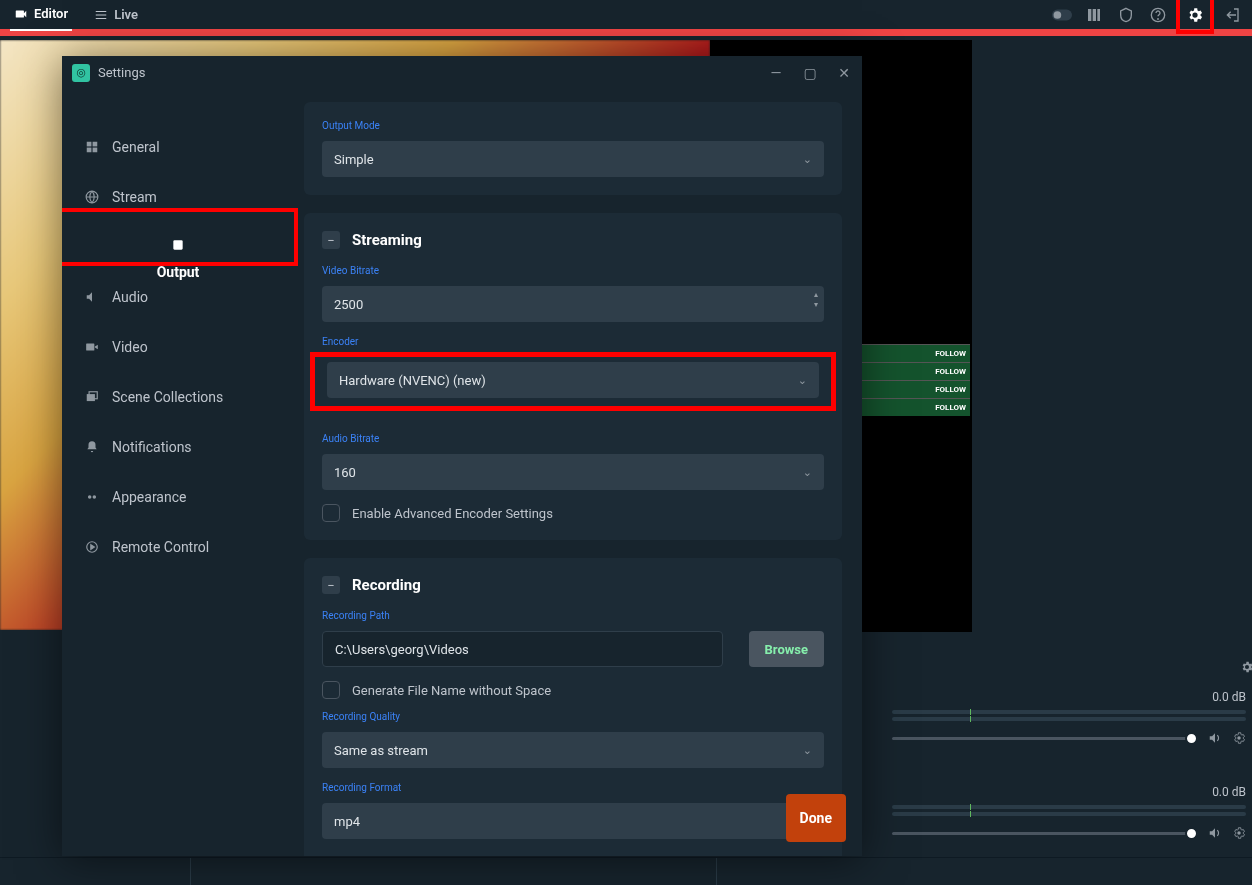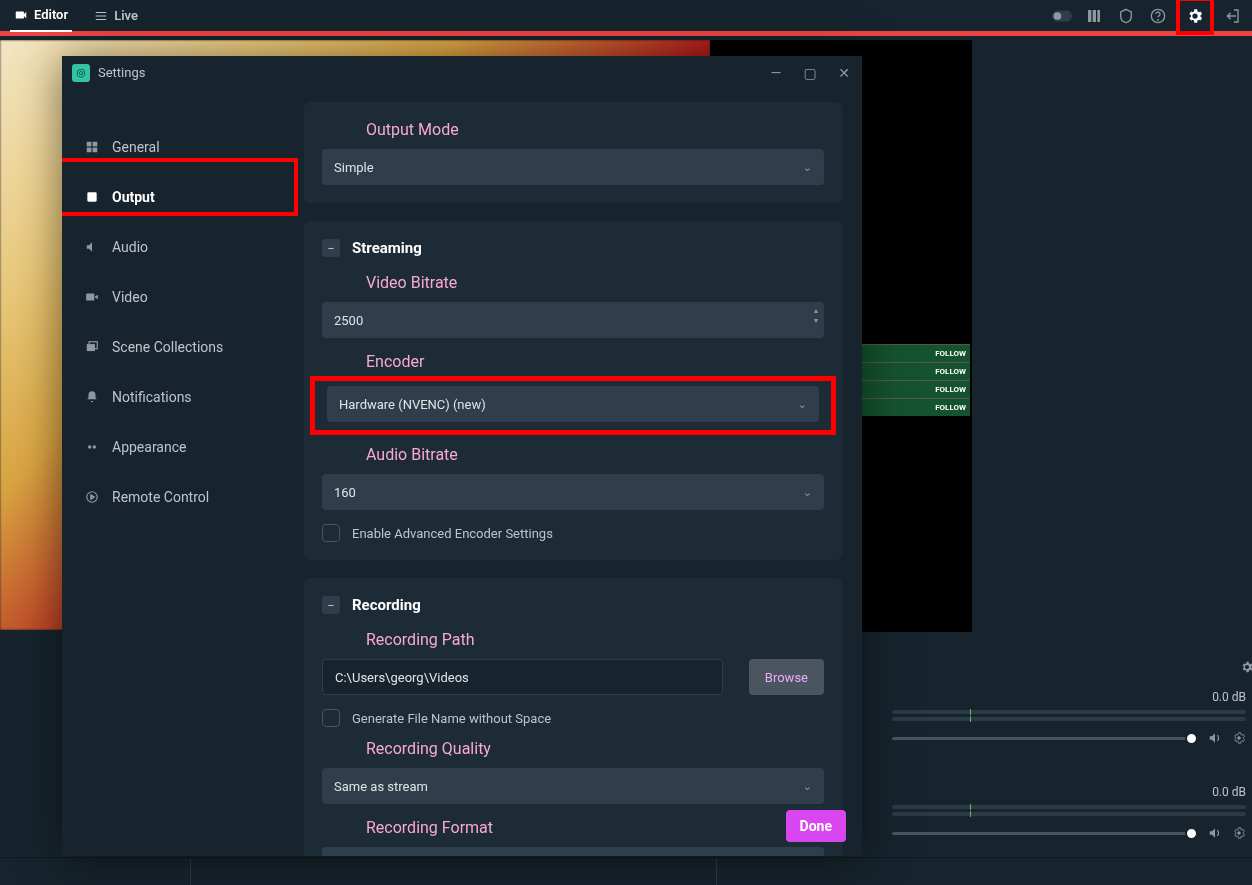--- a/index.html
+++ b/index.html
@@ -1,18 +1,18 @@
 <!DOCTYPE html>
 <html><head>
 <meta charset="utf-8">
 <style>
 * { margin: 0; padding: 0; box-sizing: border-box; font-family: -apple-system, BlinkMacSystemFont, "Segoe UI", Roboto, sans-serif; }
 body { background: #17242d; color: #bec4cc; width: 1252px; height: 885px; overflow: hidden; position: relative; }
 
-.top-bar { height: 36px; display: flex; align-items: center; padding: 0 10px; border-bottom: 5px solid #ef4444; }
+.top-bar { height: 36px; display: flex; align-items: center; padding: 0 10px; border-bottom: 7px solid #ef4444; }
 .top-tabs { display: flex; gap: 18px; align-items: center; }
 .top-tab { display: flex; align-items: center; gap: 6px; font-size: 13px; font-weight: 600; color: #bec4cc; cursor: pointer; padding: 8px 4px; }
 .top-tab.active { color: #fff; border-bottom: 2px solid #fff; }
 .top-icons { margin-left: auto; display: flex; align-items: center; gap: 12px; }
 .top-icon { width: 20px; height: 20px; color: #8f98a0; display:flex; align-items:center; justify-content:center; cursor:pointer;}
 .gear-highlight { border: 4px solid #f00; width: 38px; height: 38px; display:flex; align-items:center; justify-content:center; margin: -4px;}
 
 .preview-area { position: absolute; left: 0; top: 40px; width: 710px; height: 590px; background: #222; overflow: hidden; }
 .preview-area .food { width: 100%; height: 100%; background: linear-gradient(135deg, #f4e6c5 0%, #e8c87a 20%, #d9a441 35%, #b11c1c 55%, #8a0f0f 70%, #c97e2f 85%, #f0dcb3 100%); filter: blur(1px); }
 
@@ -37,48 +37,48 @@
 .modal { position:absolute; left:62px; top:56px; width:800px; height:800px; background:#17242d; box-shadow: 0 4px 40px rgba(0,0,0,0.5); display:flex; flex-direction:column; }
 .modal-title { height:34px; display:flex; align-items:center; padding:0 10px; background:#17242d; border-bottom:1px solid #17242d;}
 .modal-title .logo { width:18px; height:18px; background:#31c3a2; border-radius:3px; margin-right:8px; display:flex; align-items:center; justify-content:center; font-size:11px; color:#0b2b24;}
 .modal-title .title-text { font-size:13px; color:#bec4cc; }
 .window-btns { margin-left:auto; display:flex; gap:18px; color:#8f98a0;}
 .window-btns span { cursor:pointer; font-size:14px; width:16px; text-align:center;}
 
 .modal-body { flex:1; display:flex; overflow:hidden;}
 .sidebar { width:236px; padding:22px 0; display:flex; flex-direction:column;}
 .nav-item { display:flex; align-items:center; gap:12px; padding:6px 22px; font-size:14px; color:#bec4cc; cursor:pointer; height:30px;margin-top:20px;}
-.nav-item.active { color:#fff; font-weight:700;}
+.nav-item.active { color:#fff; font-weight:700;flex-direction:column;}
 .nav-output-hl { border:4px solid #f00; margin: -4px 0 -4px -12px; padding-left:8px;}
 .nav-icon { width:16px; height:16px; display:flex; align-items:center; justify-content:center; color:#8f98a0;}
 .nav-item.active .nav-icon{color:#fff;}
 
 .content { flex:1; padding:12px 20px 12px 6px; overflow-y:auto; }
 .content::-webkit-scrollbar{width:8px;}
 .content::-webkit-scrollbar-thumb{background:#2f3e4a;border-radius:4px;}
 
 .card { background:#1c2b36; border-radius:6px; padding:18px 18px; margin-bottom:18px;}
-.field-label { font-size:16px; color:#f9a8d4; margin-bottom:10px; display:block;margin-left:44px;}
+.field-label { font-size:10px; color:#3b82f6; margin-bottom:10px; display:block;}
 .select, .input { width:100%; height:36px; background:#2f3e4a; border:none; border-radius:4px; color:#dfe4e8; font-size:13px; padding:0 12px; display:flex; align-items:center; justify-content:space-between; cursor:pointer;}
 .spinner { position:relative;}
 .spin-btns { position:absolute; right:6px; top:4px; display:flex; flex-direction:column; gap:0;}
 .spin-btns span{font-size:8px;color:#8f98a0;line-height:10px;cursor:pointer;}
 .chev { font-size:11px; color:#8f98a0;}
 .section-head { display:flex; align-items:center; gap:12px; margin-bottom:16px;}
 .collapse-btn { width:18px; height:18px; background:#2f3e4a; border-radius:3px; display:flex; align-items:center; justify-content:center; font-size:13px; color:#bec4cc; cursor:pointer;}
 .section-title { font-size:15px; font-weight:700; color:#fff;}
 .field-row { margin-bottom:14px;}
-.encoder-hl { border:5px solid #f00; margin:-5px -12px 10px -12px; padding:5px 12px 8px 12px;}
+.encoder-hl { border:5px solid #f00; margin:-5px -12px 22px -12px; padding:5px 12px 8px 12px;}
 .checkbox-row{display:flex;align-items:center;gap:12px;font-size:13px;margin-top:14px;}
 .checkbox{width:18px;height:18px;border:1px solid #4a5560;border-radius:4px;background:#1c2b36;cursor:pointer;}
 .path-row{display:flex;gap:10px;align-items:stretch;}
 .path-row .input{flex:1;}
-.browse-btn{background:#4a5560;color:#f0abfc;border:none;border-radius:4px;padding:0 16px;font-size:13px;font-weight:400;cursor:pointer;margin-left:16px;}
+.browse-btn{background:#4a5560;color:#86efac;border:none;border-radius:4px;padding:0 16px;font-size:13px;font-weight:700;cursor:pointer;margin-left:16px;}
 .done-bar{position:absolute;right:16px;bottom:14px;}
-.done-btn{background:#d946ef;color:#fff;border:none;border-radius:4px;padding:8px 14px;font-size:14px;font-weight:700;cursor:pointer;}
+.done-btn{background:#c2410c;color:#fff;border:none;border-radius:4px;padding:16px 14px;font-size:14px;font-weight:700;cursor:pointer;}
 
 svg{display:block;}
 </style>
 </head>
 <body>
 
 <div class="top-bar">
   <div class="top-tabs">
     <div class="top-tab active">
       <span>
@@ -230,20 +230,29 @@
           <span class="nav-icon">
             <svg width="14" height="14" viewBox="0 0 24 24" fill="currentColor">
               <rect x="3" y="3" width="8" height="8"></rect>
               <rect x="13" y="3" width="8" height="8"></rect>
               <rect x="3" y="13" width="8" height="8"></rect>
               <rect x="13" y="13" width="8" height="8"></rect>
             </svg>
           </span>
           <span>General</span>
         </div>
+      <div class="nav-item">
+          <span class="nav-icon">
+            <svg width="14" height="14" viewBox="0 0 24 24" fill="none" stroke="currentColor" stroke-width="2">
+              <circle cx="12" cy="12" r="10"></circle>
+              <path d="M2 12h20M12 2a15 15 0 0 1 0 20M12 2a15 15 0 0 0 0 20"></path>
+            </svg>
+          </span>
+          <span>Stream</span>
+        </div>
       <div class="nav-output-hl">
         <div class="nav-item active">
             <span class="nav-icon">
               <svg width="14" height="14" viewBox="0 0 24 24" fill="currentColor">
                 <rect x="4" y="4" width="16" height="16" rx="2"></rect>
               </svg>
             </span>
             <span>Output</span>
           </div>
       </div>

